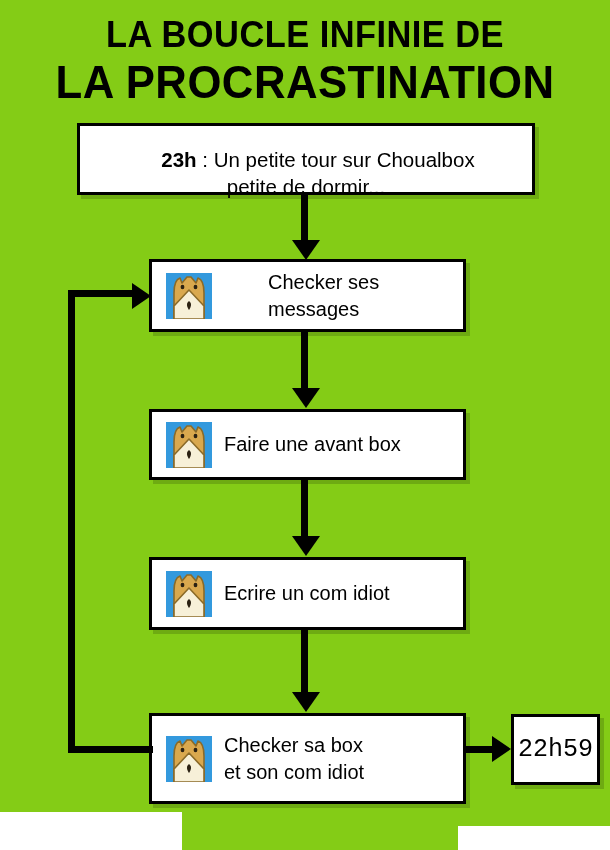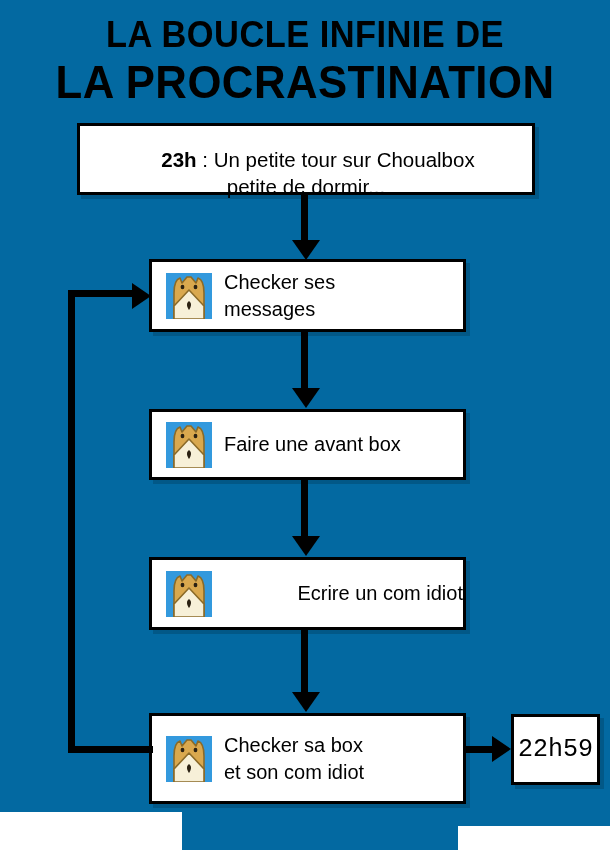--- a/index.html
+++ b/index.html
@@ -13,21 +13,21 @@
     position: relative;
     overflow: hidden;
     font-family: "Liberation Sans", sans-serif;
   }
 
   
   #canvas {
     position: absolute;
     left: 0; top: 0;
     width: 610px; height: 850px;
-    background: #0369a1;
+    background: #84cc16;
     overflow: hidden;
   }
   .bg-white-patch { position: absolute; background: #ffffff; }
   #bg-patch-left   { left: 0;   top: 812px; width: 182px; height: 38px; }
   #bg-patch-right  { left: 458px; top: 826px; width: 152px; height: 24px; }
 
   
   #title {
     position: absolute;
     left: 0; top: 14px;
@@ -70,23 +70,23 @@
     line-height: 27px;
     white-space: pre-line;
     color: #000000;
   }
   .node.centered { justify-content: center; text-align: center; }
 
   #node-intro { left: 77px; top: 123px; width: 458px; height: 72px; }
   #node-intro .label { font-size: 20.5px; line-height: 27px; }
   #node-intro .label b { font-weight: bold; margin-left: 24px; }
 
-  #node-messages { left: 149px; top: 259px; width: 317px; height: 73px; }
+  #node-messages { left: 149px; top: 259px; width: 317px; height: 73px; gap: 44px; }
   #node-box      { left: 149px; top: 409px; width: 317px; height: 71px; }
-  #node-comment  { left: 149px; top: 557px; width: 317px; height: 73px; justify-content: space-between; }
+  #node-comment  { left: 149px; top: 557px; width: 317px; height: 73px; }
   #node-check    { left: 149px; top: 713px; width: 317px; height: 91px; }
   #node-time     { left: 511px; top: 714px; width: 89px;  height: 71px; font-family: Liberation Mono, monospace; }
   #node-time .label { font-size: 25px; }
 
   .node .icon-wrap {
     flex: 0 0 auto;
     margin-left: 14px;
     margin-right: 12px;
     width: 46px; height: 46px;
     display: block;

